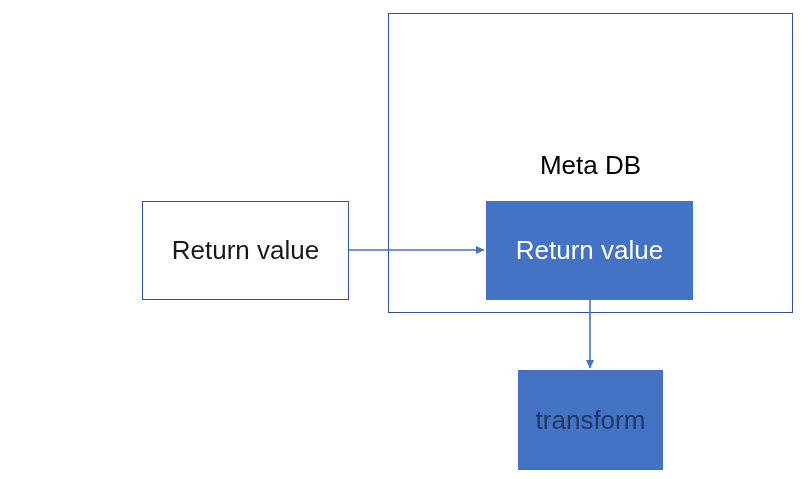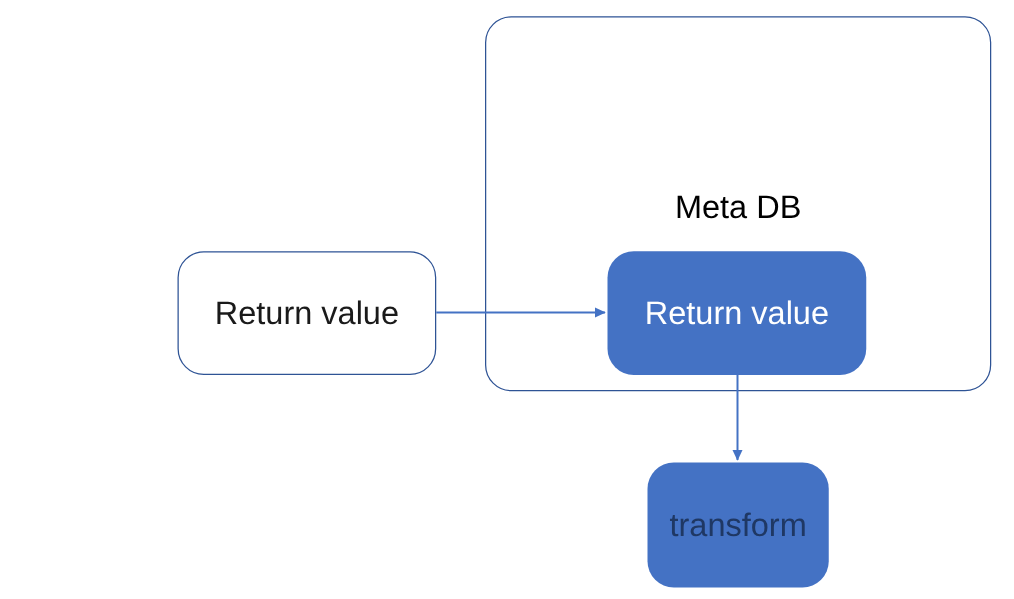--- a/index.html
+++ b/index.html
@@ -22,21 +22,20 @@
   
   .shape {
     position: absolute;
     box-sizing: border-box;
     display: flex;
     align-items: center;
     justify-content: center;
     text-align: right;
     line-height: 1.1;
     white-space: nowrap;
-    border-radius: 21px;
   }
   .shape-label {
     display: block;
   }
 
   
   .box-extract {
     left: 17px;
     top: 201px;
     width: 125px;

